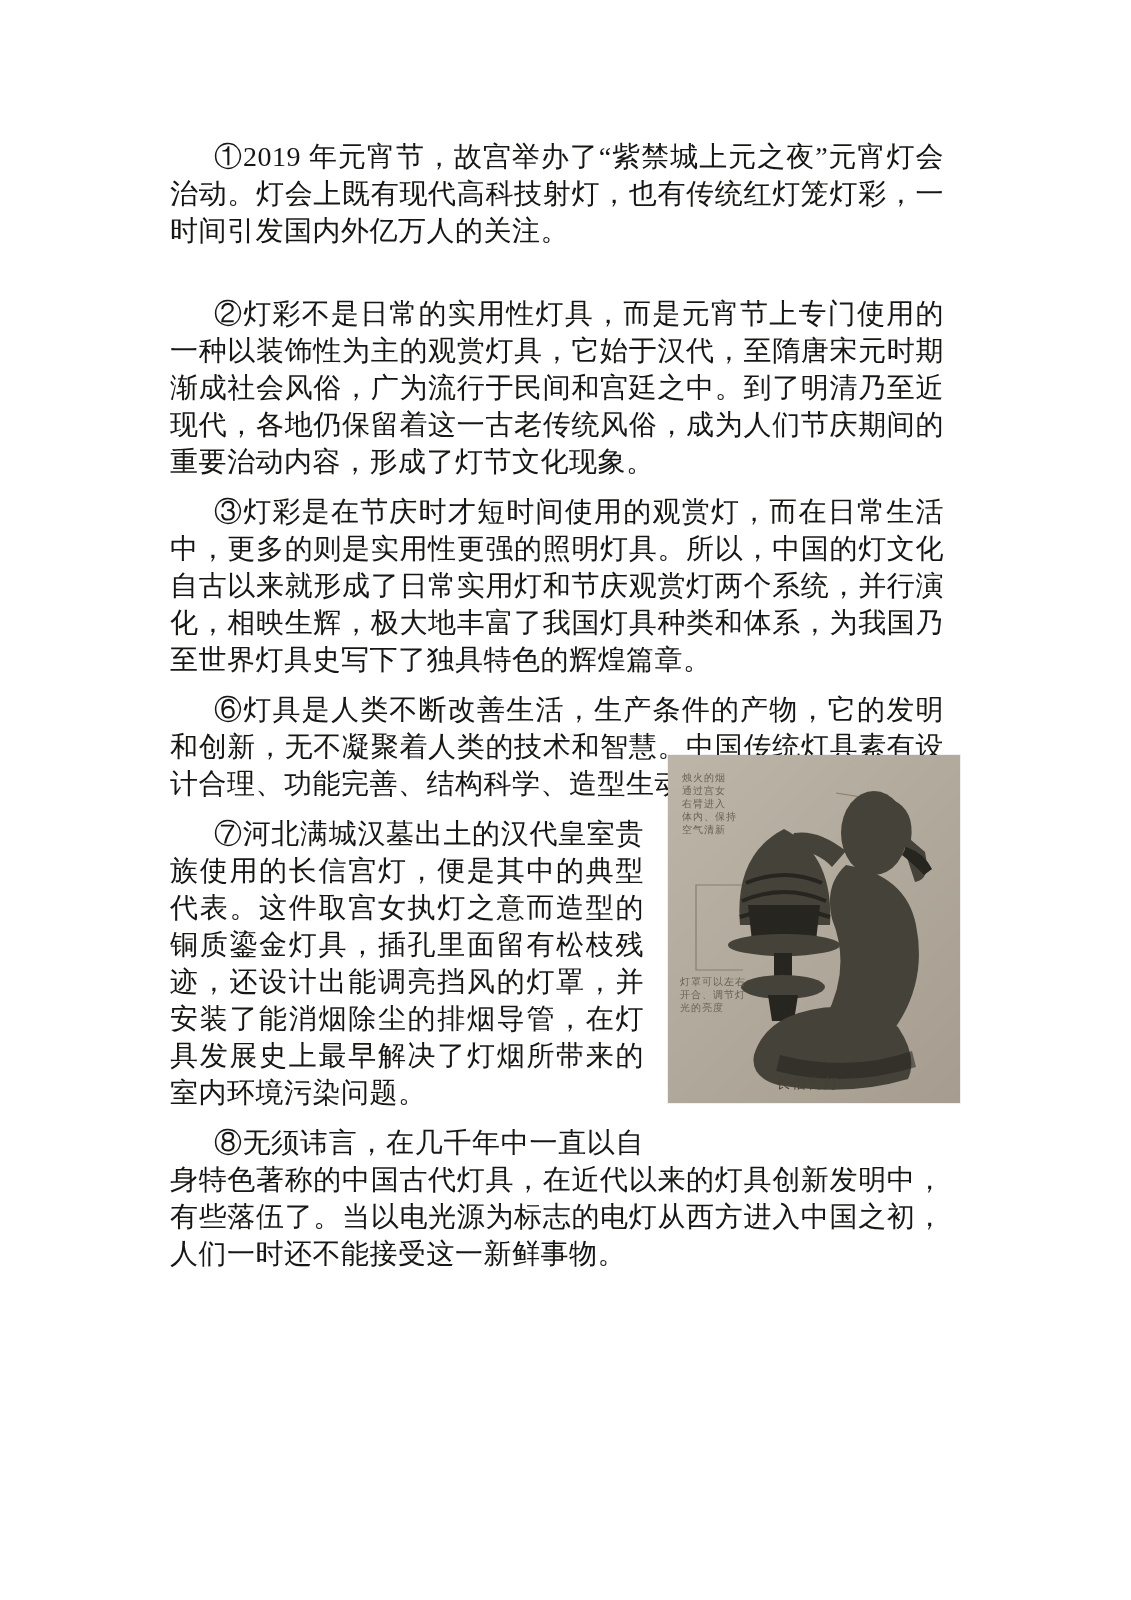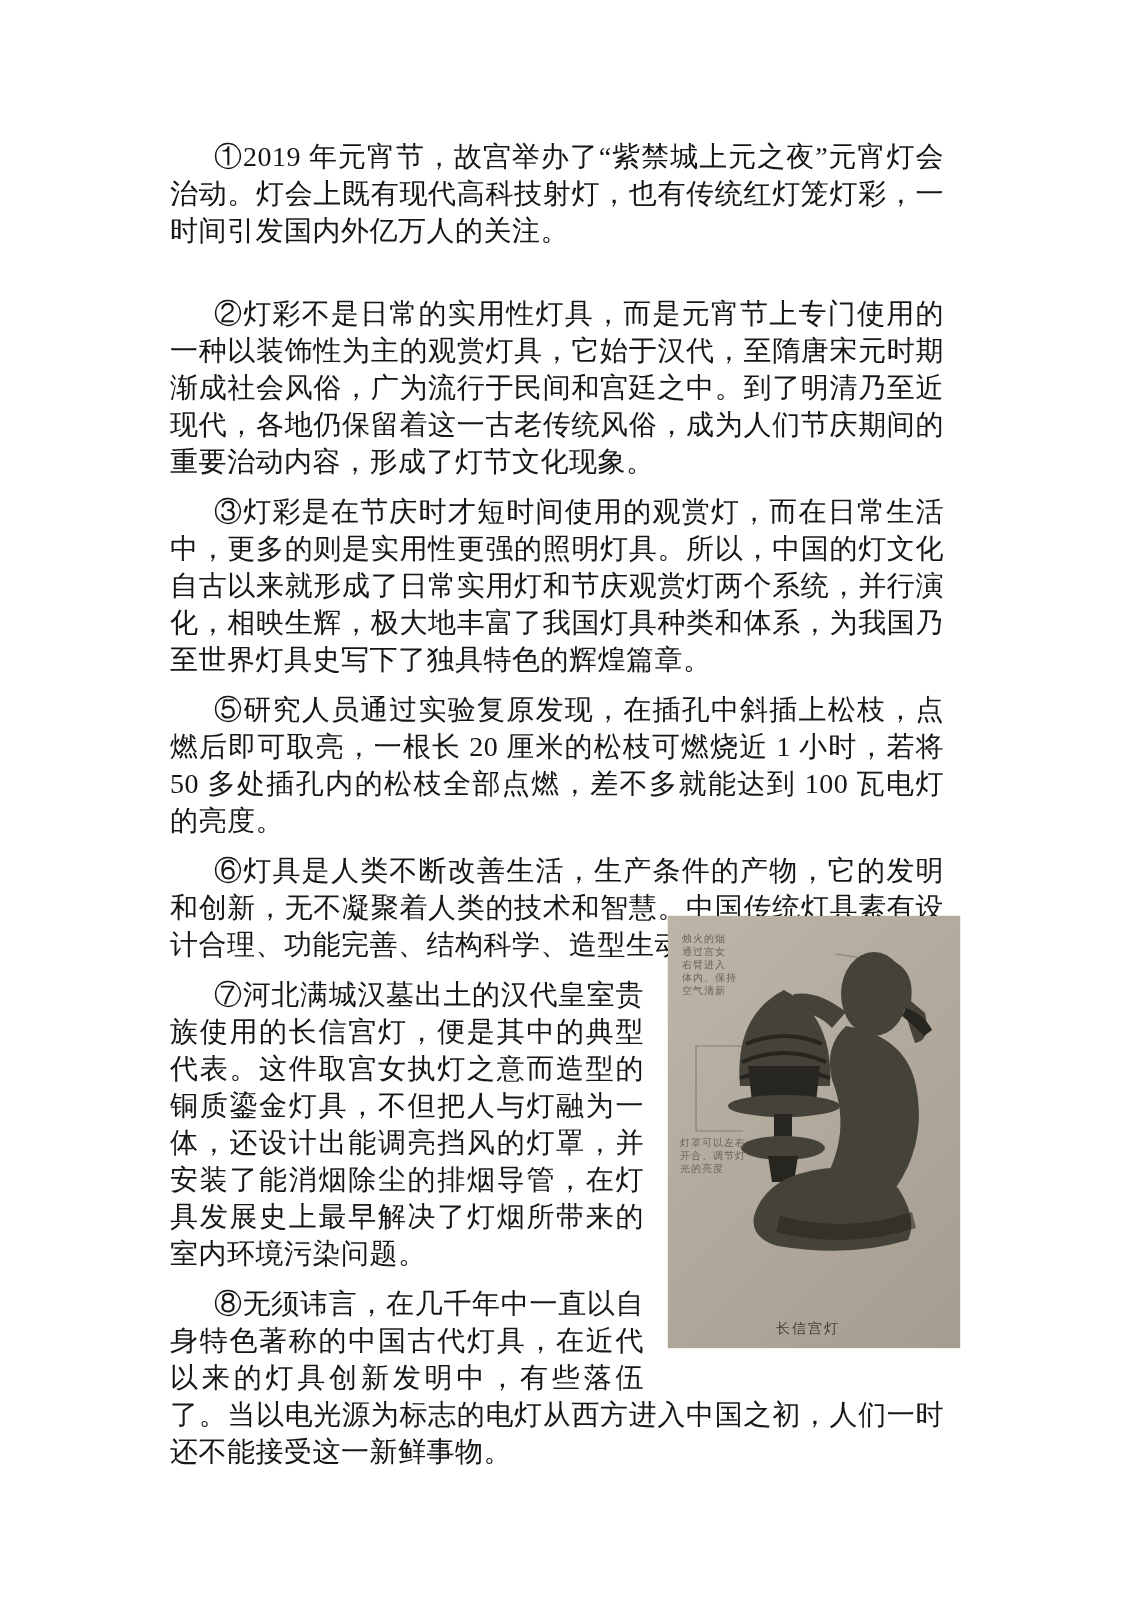--- a/index.html
+++ b/index.html
@@ -22,21 +22,21 @@
     line-height:37px;
     text-align:justify;
     text-indent:44px;
     letter-spacing:0.5px;
     color:#161614;
   }
   .para.gap-after{margin-bottom:46px;}
   
   .figure{
     float:right;
-    width:292px;height:432px;
+    width:292px;height:348px;
     margin:-60px 0 24px 24px;
     position:relative;
     background:linear-gradient(135deg,#bdb5a8 0%,#b2aa9d 45%,#a69d90 100%);
     box-shadow:0 0 0 1px rgba(0,0,0,0.06);
   }
   .figure svg{position:absolute;left:0;top:0;}
   .fig-note{
     position:absolute;
     font-size:10px;line-height:13px;
     color:#6b6253;
@@ -56,21 +56,20 @@
 </style>
 </head>
 <body>
 
 <div class="page">
   <div class="content">
 
     <p class="para gap-after">①2019 年元宵节，故宫举办了“紫禁城上元之夜”元宵灯会治动。灯会上既有现代高科技射灯，也有传统红灯笼灯彩，一时间引发国内外亿万人的关注。</p>
     <p class="para">②灯彩不是日常的实用性灯具，而是元宵节上专门使用的一种以装饰性为主的观赏灯具，它始于汉代，至隋唐宋元时期渐成社会风俗，广为流行于民间和宫廷之中。到了明清乃至近现代，各地仍保留着这一古老传统风俗，成为人们节庆期间的重要治动内容，形成了灯节文化现象。</p>
     <p class="para">③灯彩是在节庆时才短时间使用的观赏灯，而在日常生活中，更多的则是实用性更强的照明灯具。所以，中国的灯文化自古以来就形成了日常实用灯和节庆观赏灯两个系统，并行演化，相映生辉，极大地丰富了我国灯具种类和体系，为我国乃至世界灯具史写下了独具特色的辉煌篇章。</p>
-    <p class="para">⑤研究人员通过实验复原发现，在插孔中斜插上松枝，点燃后即可取亮，一根长 20 厘米的松枝可燃烧近 1 小时，若将 50 多处插孔内的松枝全部点燃，差不多就能达到 100 瓦电灯的亮度。</p>
     <p class="para">⑥灯具是人类不断改善生活，生产条件的产物，它的发明和创新，无不凝聚着人类的技术和智慧。中国传统灯具素有设计合理、功能完善、结构科学、造型生动、装饰瑰丽等特点。</p>
 
     <div class="figure">
       <svg width="292" height="348" viewBox="0 0 292 348">
 
         <path d="M75 130 L28 130 L28 215 L75 215" fill="none" stroke-width="1.2" stroke="#877e6c"></path>
 
         <path d="M168 38 L206 44" fill="none" stroke-width="1.2" stroke="#877e6c"></path>
 
         <ellipse cx="206" cy="78" rx="33" ry="42" fill="#45423a"></ellipse>
@@ -100,17 +99,17 @@
 通过宫女
 右臂进入
 体内、保持
 空气清新</div>
       <div class="fig-note fig-note-side">灯罩可以左右
 开合、调节灯
 光的亮度</div>
       <div class="fig-caption">长信宫灯</div>
     </div>
 
-    <p class="para">⑦河北满城汉墓出土的汉代皇室贵族使用的长信宫灯，便是其中的典型代表。这件取宫女执灯之意而造型的铜质鎏金灯具，不但把人与灯融为一体，还设计出能调亮挡风的灯罩，并安装了能消烟除尘的排烟导管，在灯具发展史上最早解决了灯烟所带来的室内环境污染问题。</p>
+    <p class="para">⑦河北满城汉墓出土的汉代皇室贵族使用的长信宫灯，便是其中的典型代表。这件取宫女执灯之意而造型的铜质鎏金灯具，插孔里面留有松枝残迹，还设计出能调亮挡风的灯罩，并安装了能消烟除尘的排烟导管，在灯具发展史上最早解决了灯烟所带来的室内环境污染问题。</p>
     <p class="para">⑧无须讳言，在几千年中一直以自身特色著称的中国古代灯具，在近代以来的灯具创新发明中，有些落伍了。当以电光源为标志的电灯从西方进入中国之初，人们一时还不能接受这一新鲜事物。</p>
 
   </div>
 </div>
 
 </body></html>

